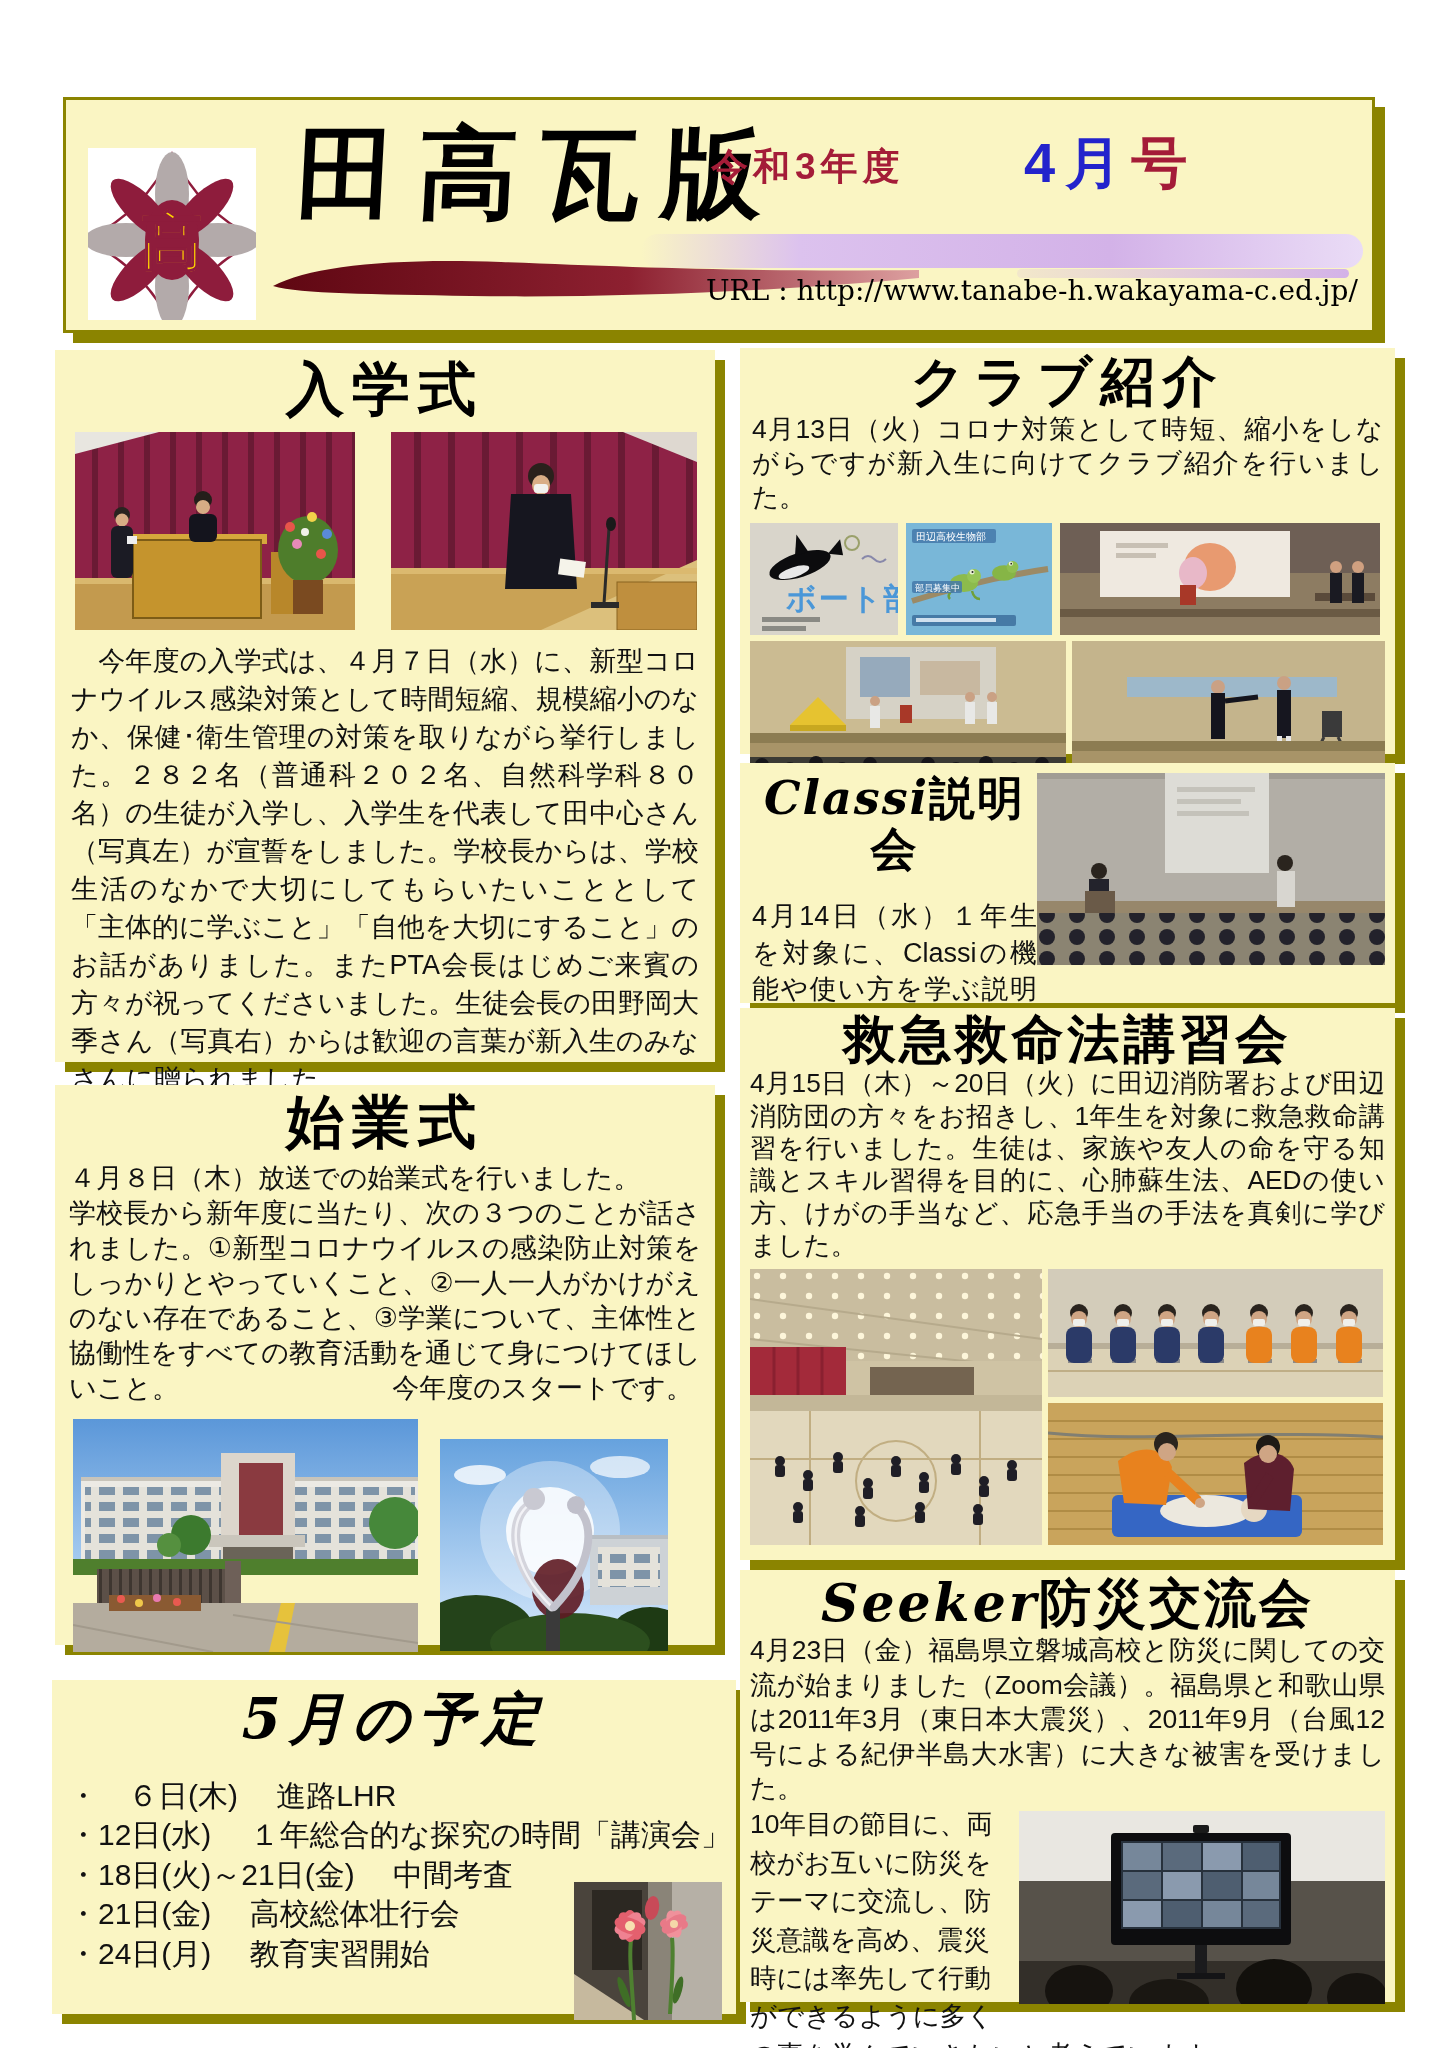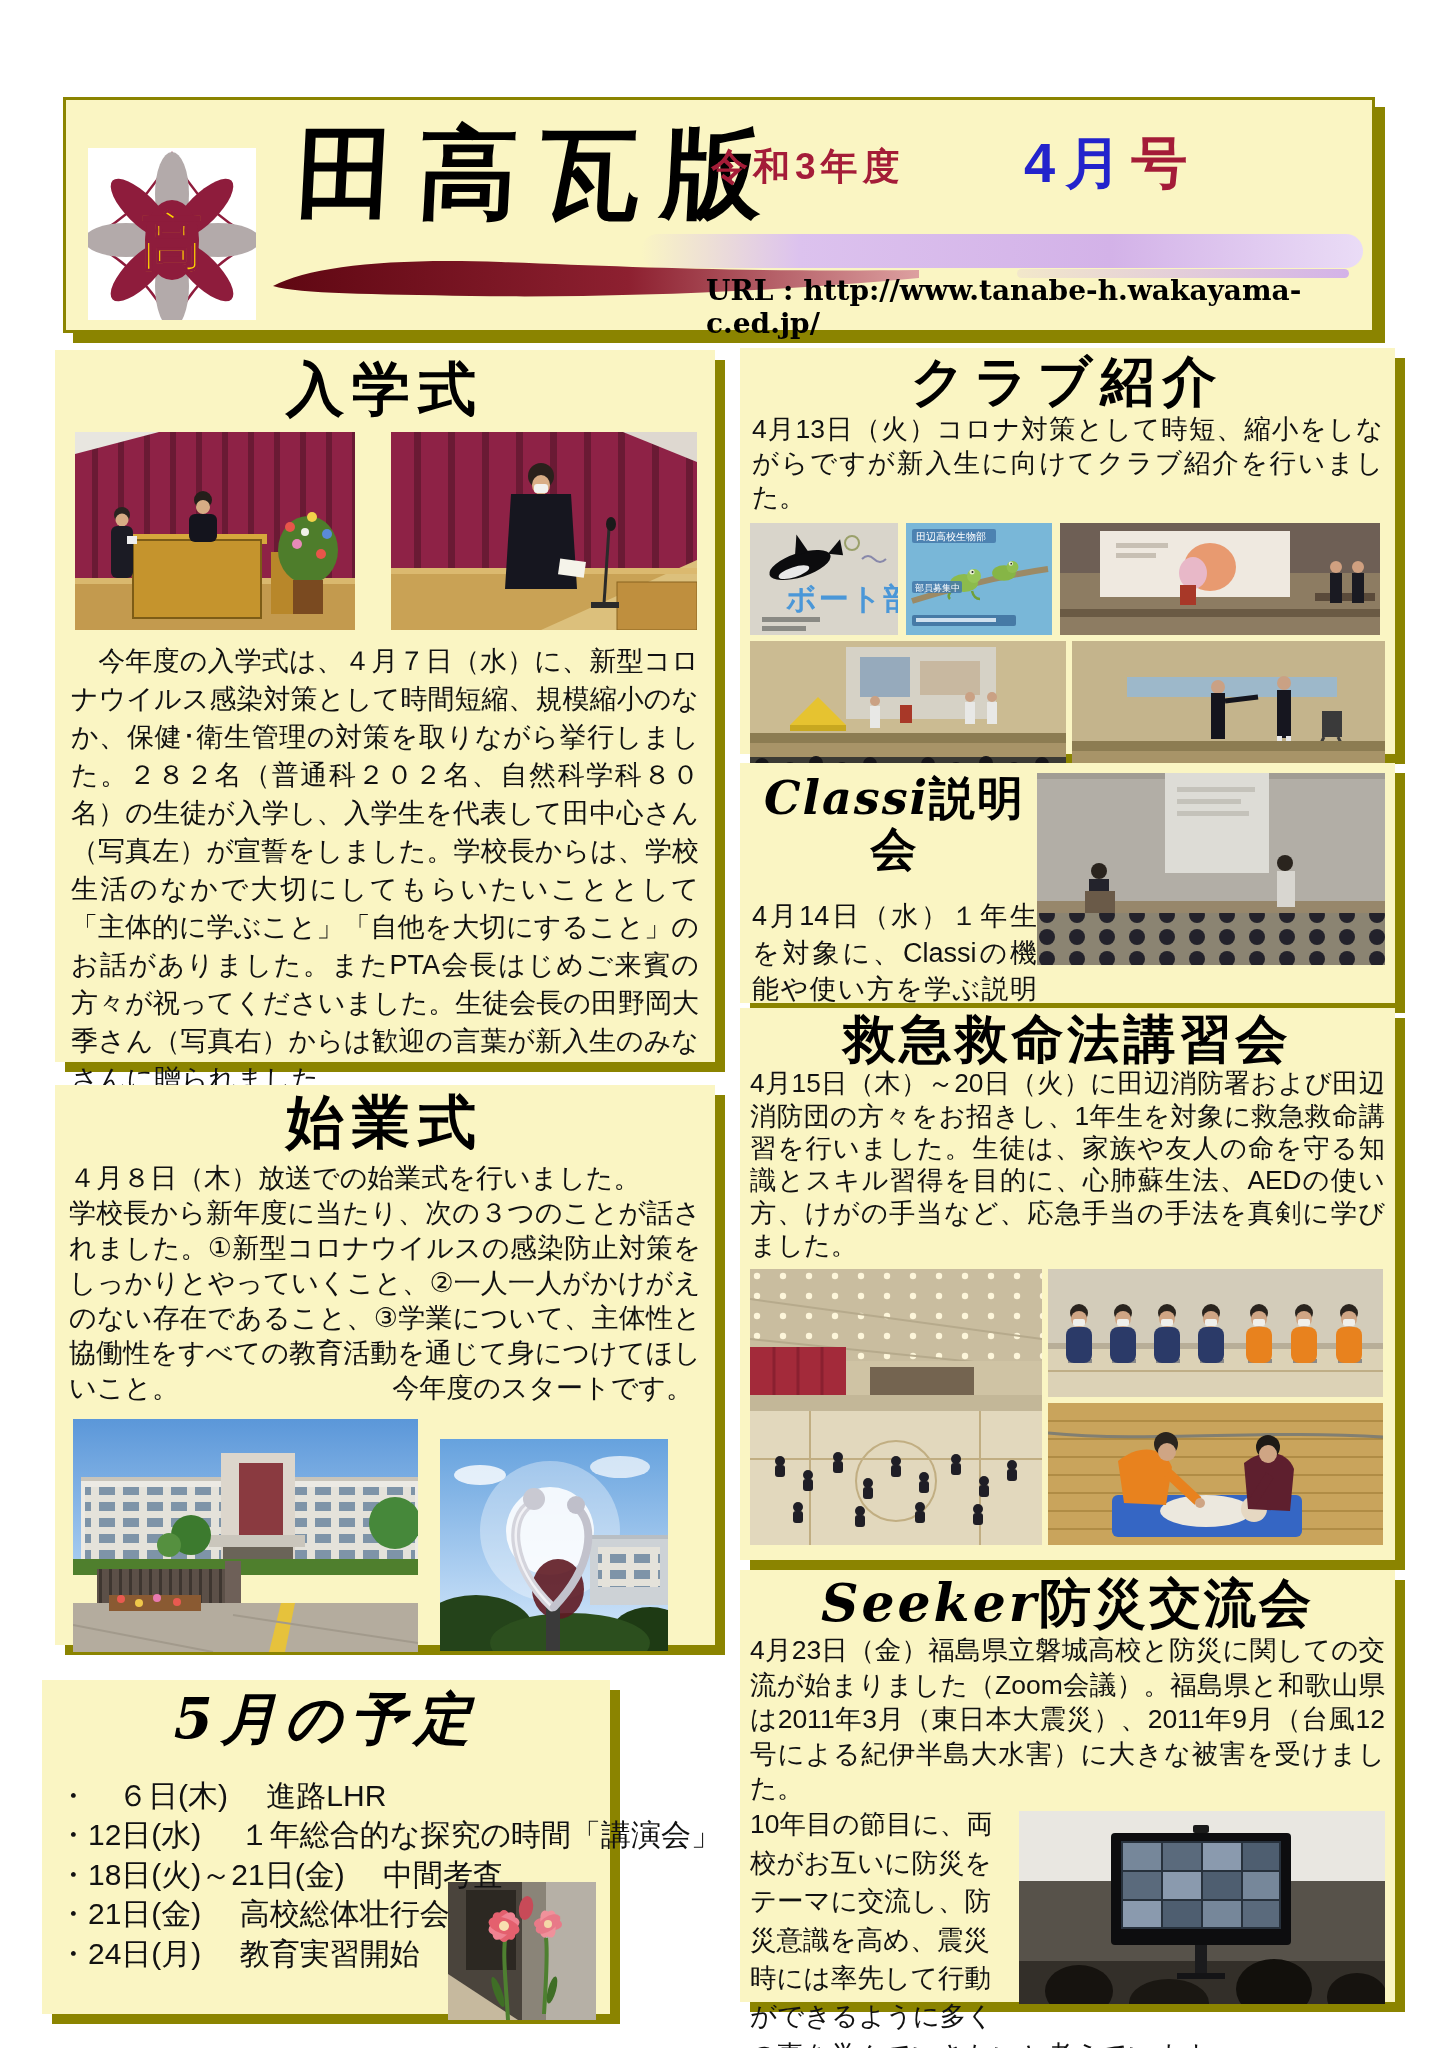--- a/index.html
+++ b/index.html
@@ -14,21 +14,21 @@
   .photo{display:block;}
   
   .hdr-abs{position:absolute;}
   #newsletter-title{font-family:"DejaVu Serif","Liberation Serif",serif;font-weight:bold;
       font-size:100px;letter-spacing:22px;color:#000;transform:skewX(-3deg);}
   #era-label{font-size:37px;font-weight:bold;letter-spacing:5px;}
   #issue-label{font-size:56px;font-weight:bold;letter-spacing:10px;}
   #issue-month{color:#2323cc;}
   #issue-suffix{color:#a41c38;}
   #school-name{font-size:38px;font-weight:bold;letter-spacing:3px;}
-  #url-line{font-family:"DejaVu Serif","Liberation Serif",serif;font-weight:bold;font-size:28px;color:#000;}
+  #url-line{font-family:"DejaVu Serif","Liberation Serif",serif;font-weight:normal;font-size:28px;color:#000;}
   .lavender-stroke{background:linear-gradient(90deg,rgba(218,186,236,0) 0%,#dcc2ee 22%,#d3b2e8 65%,#eadcf6 100%);
       border-radius:18px;}
   .lavender-streak{position:absolute;right:14px;bottom:-10px;width:46%;height:9px;border-radius:8px;
       background:linear-gradient(90deg,rgba(211,178,232,.2),#d3b2e8);}
   
   .sec-title{font-size:58px;margin:8px 0 0 0;}
   .photo-row{display:flex;}
   .sched-item{font-size:30px;line-height:1.32;color:#111;white-space:pre;}
   .float-photo{float:right;}
 </style>
@@ -216,21 +216,21 @@
         <rect x="106" y="166" width="14" height="46" fill="#3a3a3a"></rect>
         <path d="M112,168 C70,128 66,78 92,64" stroke="#d4d4dc" stroke-width="9" fill="none" stroke-linecap="round"></path>
         <path d="M112,168 C70,128 66,78 92,64" stroke="#f2f2f6" stroke-width="2.5" fill="none"></path>
         <circle cx="94" cy="60" r="11" fill="#c9c9d2"></circle>
         <path d="M114,168 C152,128 156,86 138,70" stroke="#c2c2cc" stroke-width="8" fill="none" stroke-linecap="round"></path>
         <circle cx="136" cy="66" r="9" fill="#bfbfca"></circle>
       </svg>
     </div>
   </div>
 
-  <div class="box" style="left:42px;top:1680px;width:568px;height:334px;">
+  <div class="box" style="left:52px;top:1680px;width:684px;height:334px;">
     <div class="cal-title" style="font-size:56px;margin-top:8px;font-style:italic;">5月の予定</div>
 
     <div style="margin:26px 10px 0 16px;">
       <svg class="photo float-photo" width="148" height="138" viewBox="0 0 148 138" style="margin:106px 4px 0 8px;">
         <rect width="148" height="138" fill="#4a443c"></rect>
         <rect x="96" width="52" height="138" fill="#b6b0a6"></rect>
         <rect x="74" width="24" height="138" fill="#8a8478"></rect>
         <rect x="18" y="8" width="50" height="80" fill="#2c2822"></rect>
         <polygon points="0,92 70,138 0,138" fill="#c6b99e"></polygon>
         <path d="M60,138 C58,100 54,70 58,52" stroke="#4e8030" stroke-width="4" fill="none"></path>

